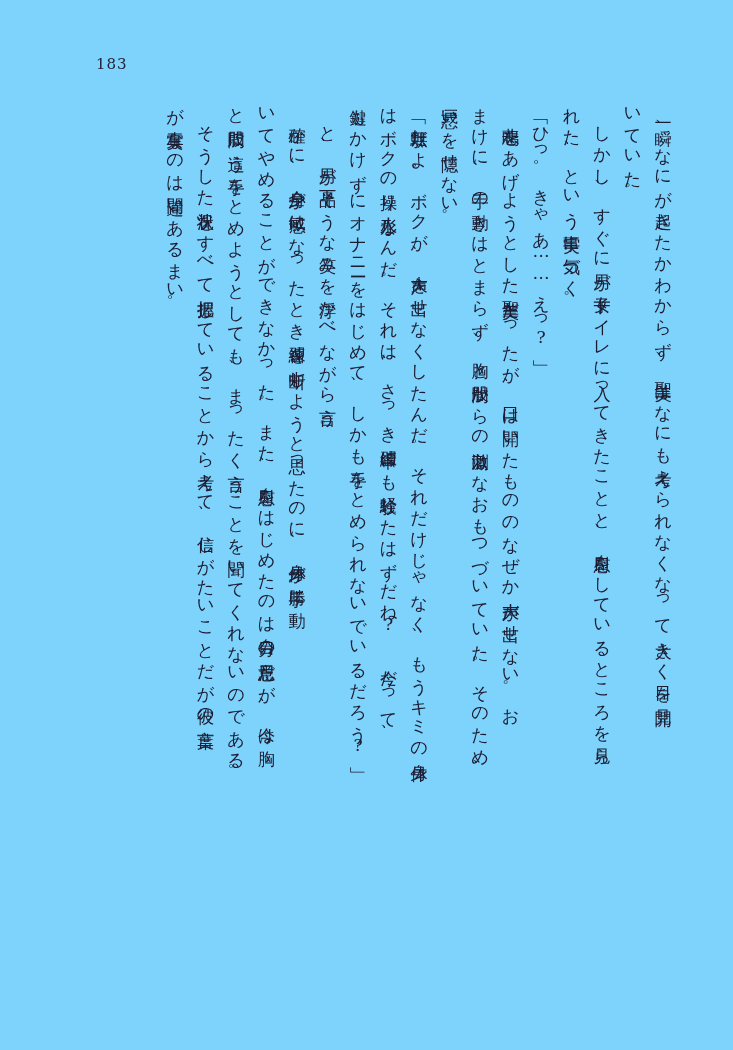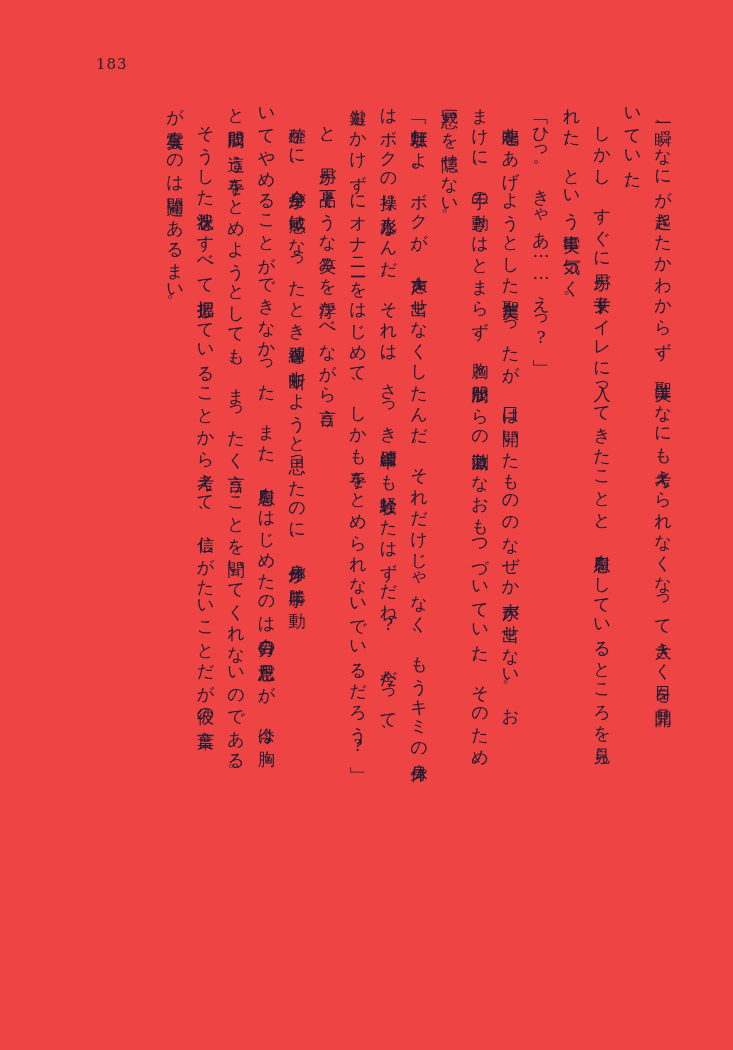--- a/index.html
+++ b/index.html
@@ -12,21 +12,21 @@
     background: #fdfaf0;
     font-family: "DejaVu Serif", "Liberation Serif", serif;
     color: #1a1a2e;
     overflow: hidden;
   }
   .page {
     position: relative;
     width: 733px;
     height: 1050px;
     box-sizing: border-box;
-    background: #ef4444;
+    background: #7dd3fc;
   }
   .page-number {
     position: absolute;
     top: 55px;
     left: 96px;
     font-size: 15px;
     letter-spacing: 1px;
     color: #23233a;
     font-family: "DejaVu Serif", "Liberation Serif", serif;
   }

